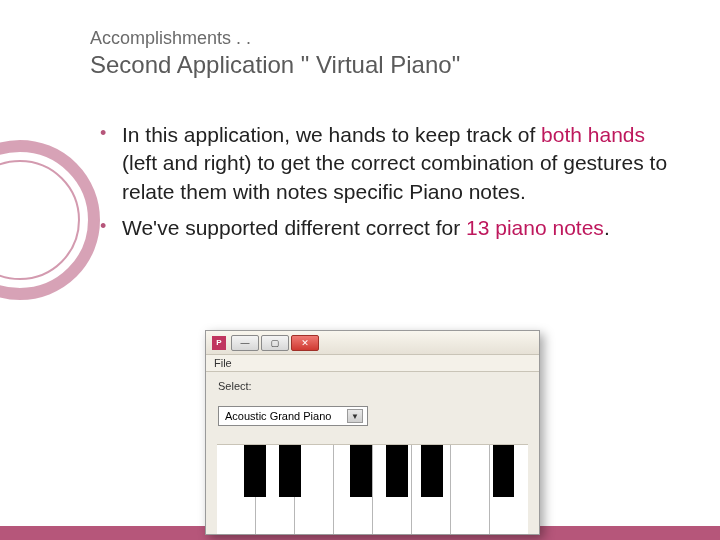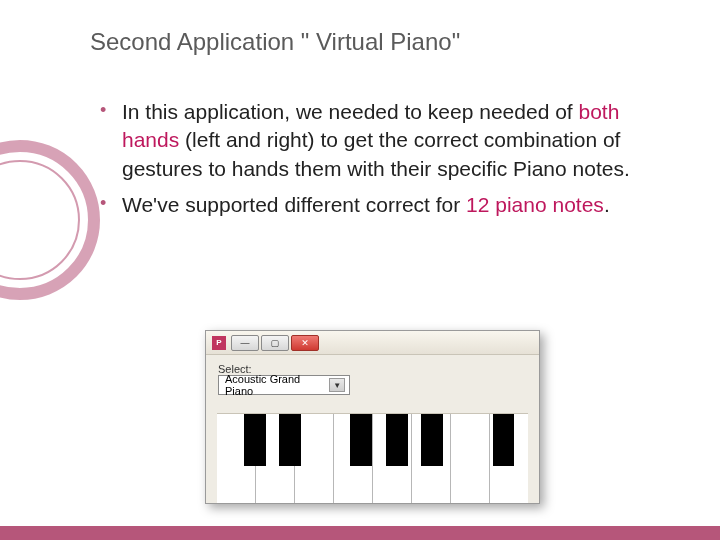--- a/index.html
+++ b/index.html
@@ -122,25 +122,25 @@
   .menubar {
     background: #f4f1e9;
     border-bottom: 1px solid #c9c4b7;
     padding: 2px 8px;
     color: #333;
   }
   .panel {
     padding: 8px 12px 0 12px;
     background: #efece4;
   }
-  .panel-label { color: #333; display: block; }
+  .panel-label { color: #333; margin-bottom: 14px; display: block; }
   .select-box {
     border: 1px solid #8a8a8a;
     background: #fff;
-    width: 132px;
+    width: 150px;
     height: 20px;
     display: flex;
     align-items: center;
     padding: 0 4px 0 6px;
     justify-content: space-between;
     margin-bottom: 18px;
   }
   .select-arrow {
     width: 16px; height: 14px;
     background: linear-gradient(#e9e9e9,#cfcfcf);
@@ -174,40 +174,44 @@
   }
 </style>
 </head>
 <body>
 
 <div class="ring-deco"></div>
 <div class="ring-deco inner"></div>
 <div class="bottom-bar"></div>
 
 <div class="content">
+  <div class="kicker">Accomplishments . .</div>
   <div class="title">Second Application " Virtual Piano"</div>
 
   <ul class="bullets">
     <li>
-      <span>In this application, we needed to keep needed of </span><span class="accent">both hands</span><span> (left and right) to get the correct combination of gestures to hands them with their specific Piano notes.</span>
+      <span>In this application, we hands to keep track of </span><span class="accent">both hands</span><span> (left and right) to get the correct combination of gestures to relate them with notes specific Piano notes.</span>
     </li>
     <li>
-      <span>We've supported different correct for </span><span class="accent">12 piano notes</span><span>.</span>
+      <span>We've supported different correct for </span><span class="accent">13 piano notes</span><span>.</span>
     </li>
   </ul>
 </div>
 
 <div class="window">
   <div class="titlebar">
     <div class="app-icon">P</div>
     <div class="win-btns">
       <div class="win-btn">—</div>
       <div class="win-btn">▢</div>
       <div class="win-btn close">✕</div>
     </div>
+  </div>
+  <div class="menubar">
+    <span>File</span>
   </div>
   <div class="panel">
     <span class="panel-label">Select:</span>
     <div class="select-box">
       <span>Acoustic Grand Piano</span>
       <span class="select-arrow">▼</span>
     </div>
     <div class="keys">
       <div class="white-keys">
         <div class="white-key"></div>

